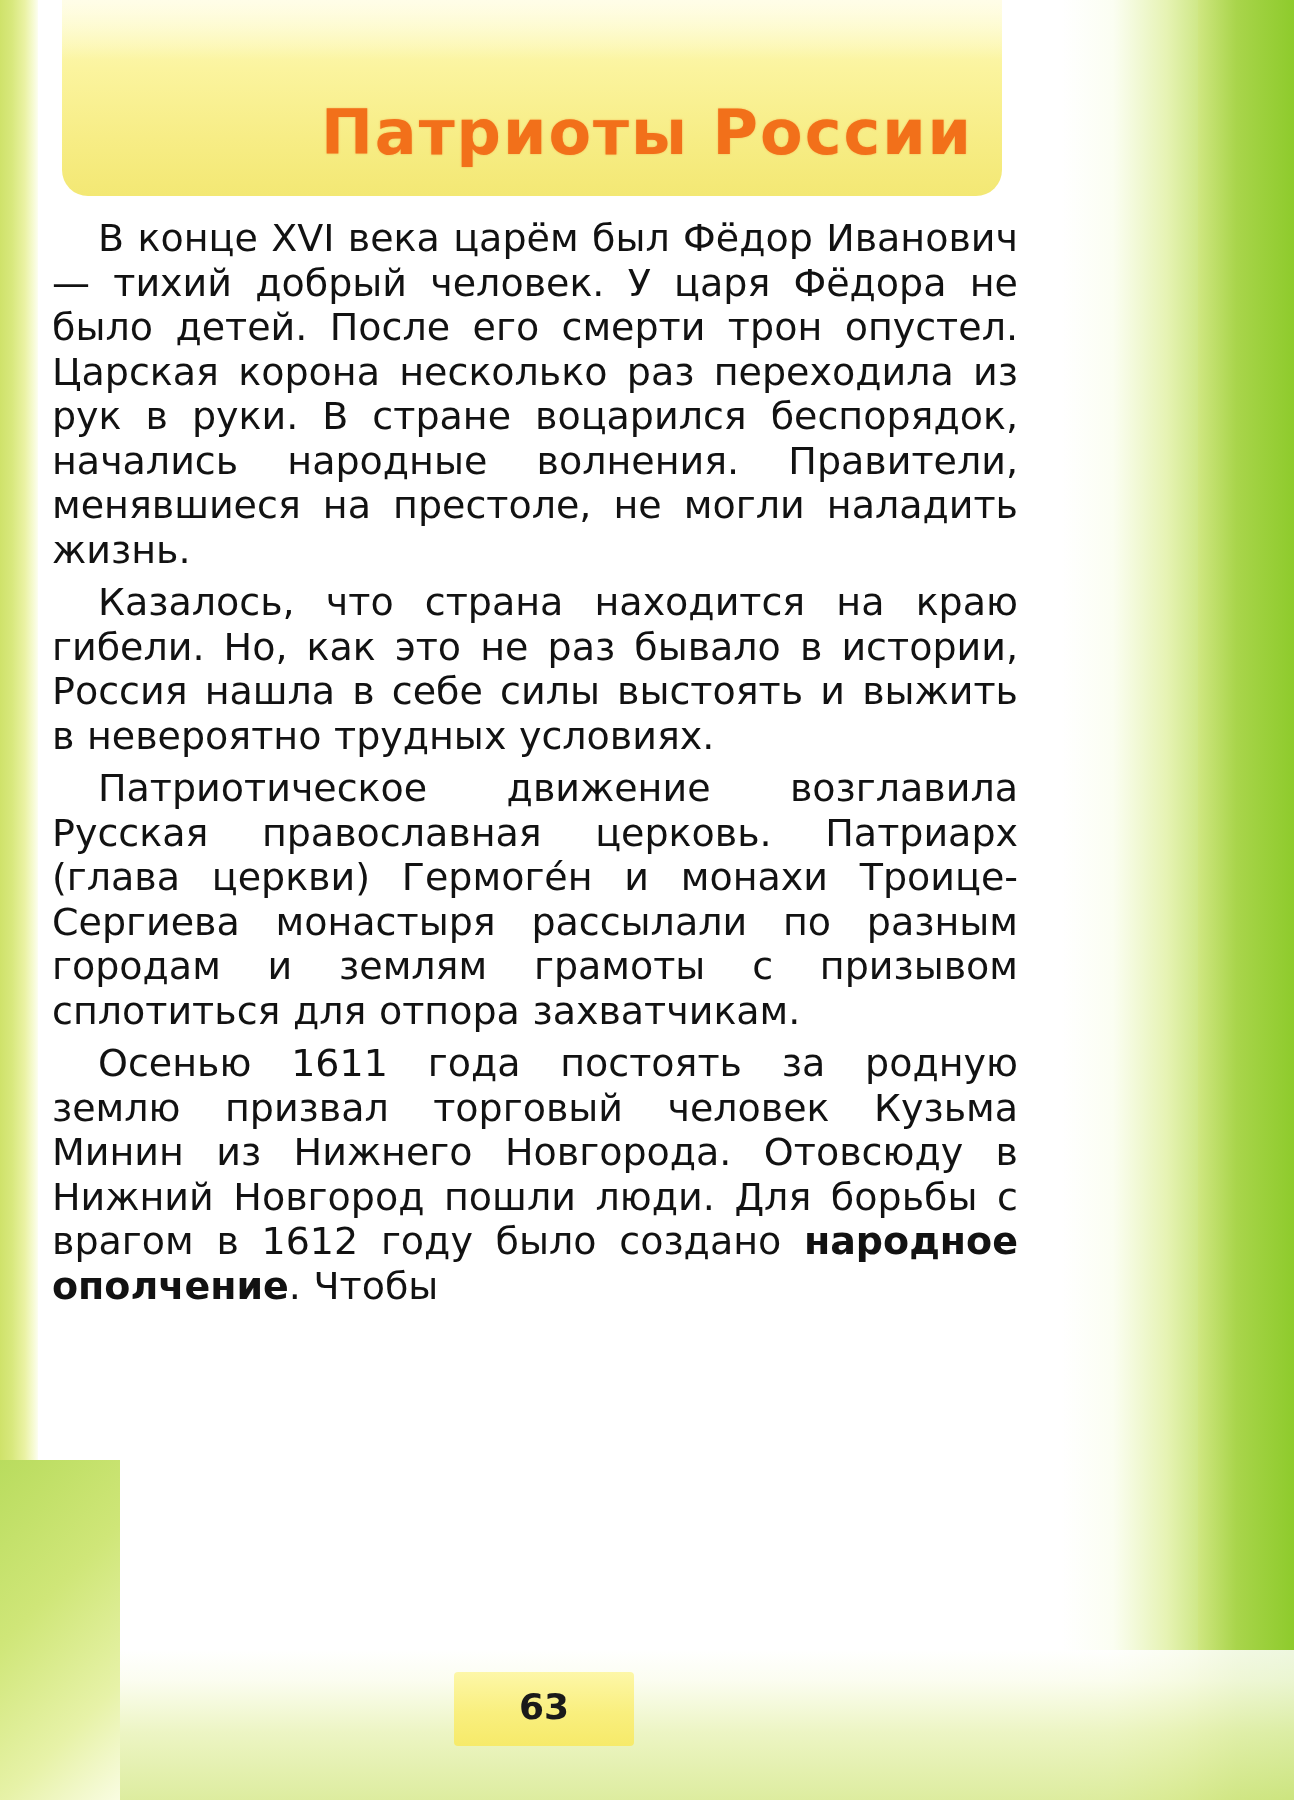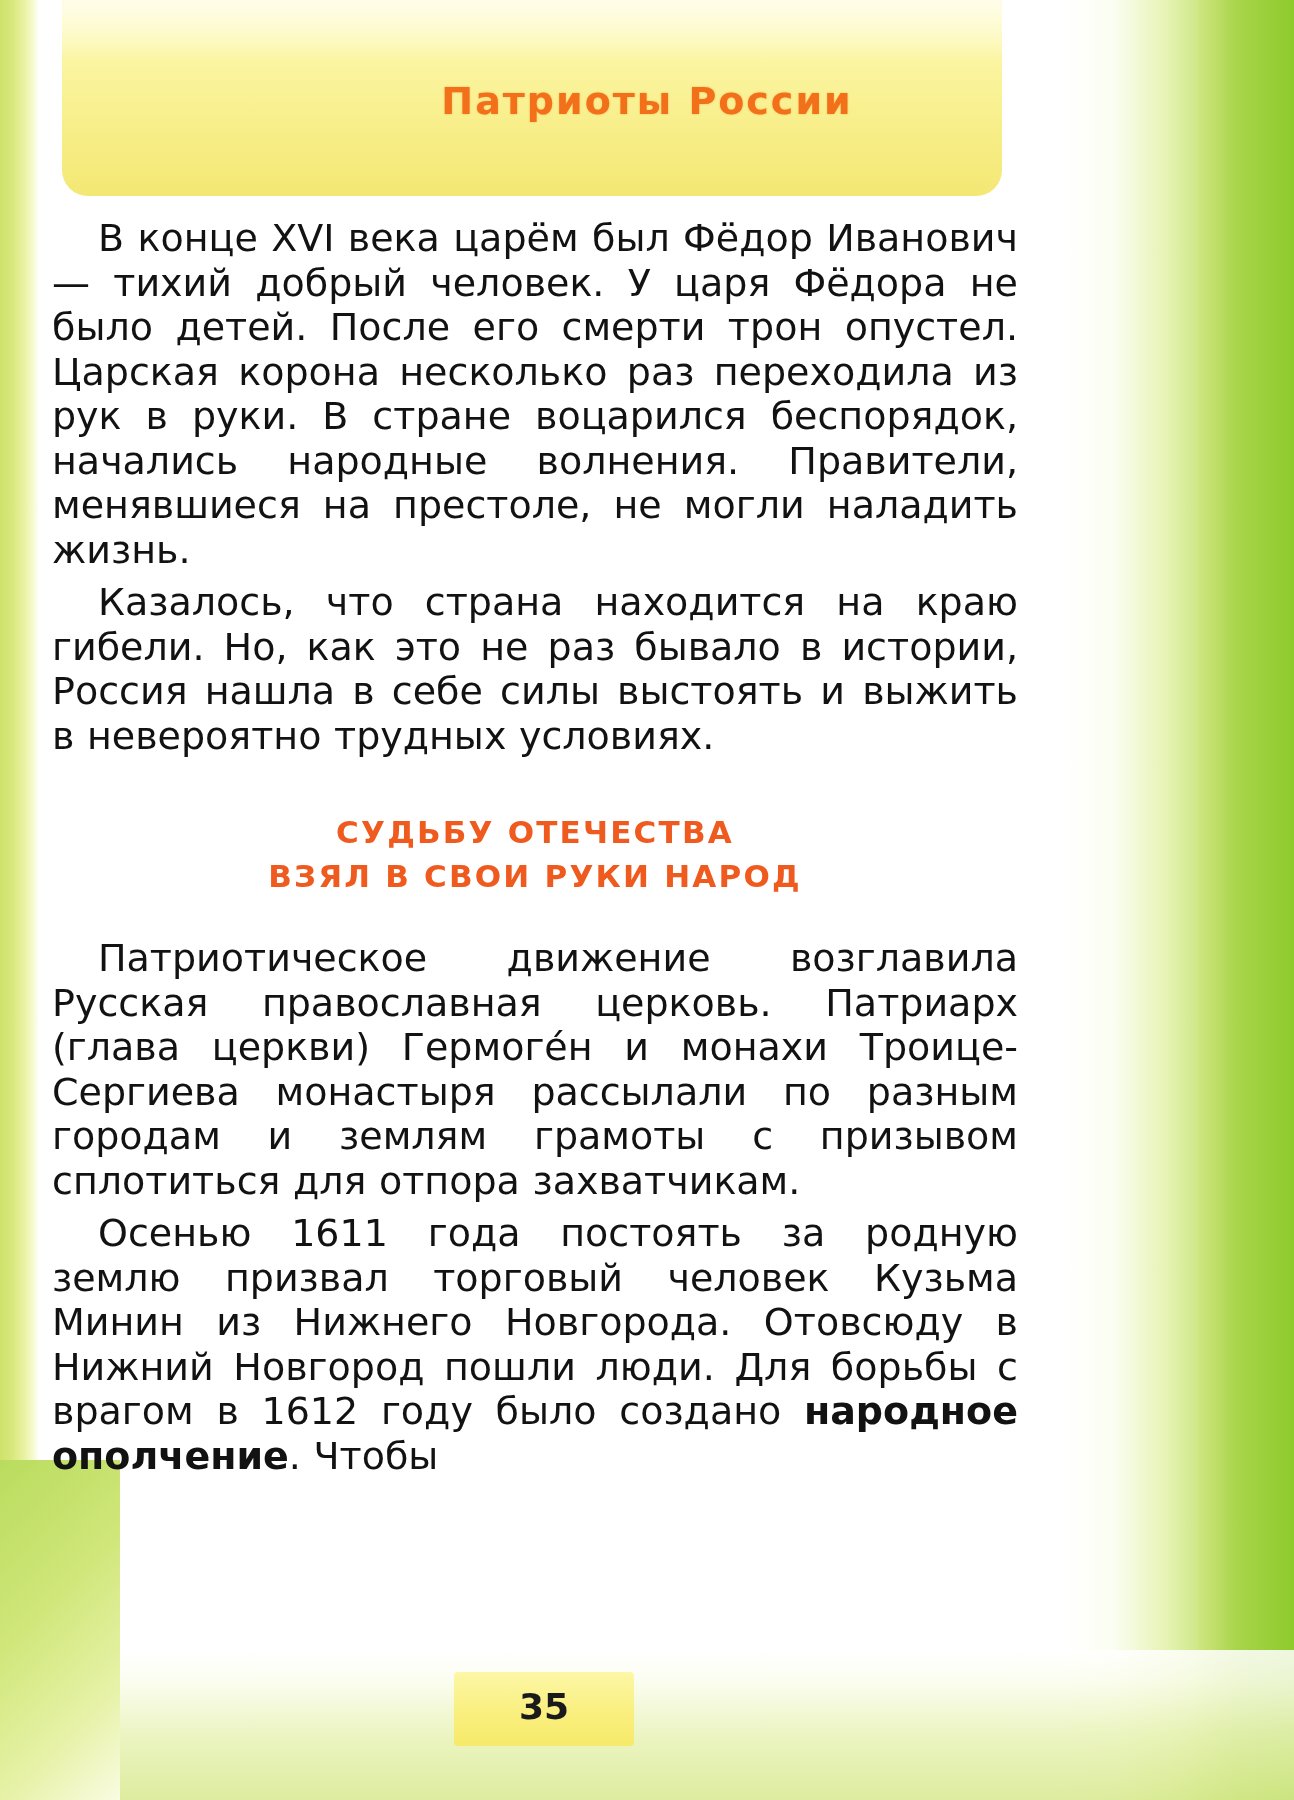--- a/index.html
+++ b/index.html
@@ -91,21 +91,21 @@
     left: 0; right: 0; top: 0;
     height: 60px;
     background: linear-gradient(180deg,#fffde8 0%, rgba(255,253,232,0) 100%);
   }
   .page-title {
     position: absolute;
     left: 0;
     right: 0;
     top: 54px;
     text-align: center;
-    font-size: 38px;
+    font-size: 62px;
     font-weight: bold;
     letter-spacing: 2px;
     color: #f2701a;
     text-shadow: 0 0 2px rgba(242,112,26,.45);
     font-family: "DejaVu Sans", sans-serif;
   }
 
   
   .content {
     position: absolute;
@@ -175,24 +175,20 @@
 
   <div class="title-banner">
     <div class="glow"></div>
   </div>
   <h1 class="page-title">Патриоты России</h1>
 
   <div class="content">
     <p class="body">В конце XVI века царём был Фёдор Иванович — тихий добрый человек. У царя Фёдора не было детей. После его смерти трон опустел. Царская корона несколько раз переходила из рук в руки. В стране воцарился беспорядок, начались народные волнения. Правители, менявшиеся на престоле, не могли наладить жизнь.</p>
     <p class="body">Казалось, что страна находится на краю гибели. Но, как это не раз бывало в истории, Россия нашла в себе силы выстоять и выжить в невероятно трудных условиях.</p>
 
-    <div class="subhead">
-      <span>СУДЬБУ ОТЕЧЕСТВА</span>
-      <span>ВЗЯЛ В СВОИ РУКИ НАРОД</span>
-    </div>
 
     <p class="body">Патриотическое движение возглавила Русская православная церковь. Патриарх (глава церкви) Гермоге́н и монахи Троице-Сергиева монастыря рассылали по разным городам и землям грамоты с призывом сплотиться для отпора захватчикам.</p>
     <p class="body tight"><span>Осенью 1611 года постоять за родную землю призвал торговый человек Кузьма Минин из Нижнего Новгорода. Отовсюду в Нижний Новгород пошли люди. Для борьбы с врагом в 1612 году было создано </span><b class="term">народное ополчение</b><span>. Чтобы</span></p>
   </div>
 
   <div class="footer-band"></div>
-  <div class="page-number">35</div>
+  <div class="page-number">63</div>
 </div>
 
 </body></html>

